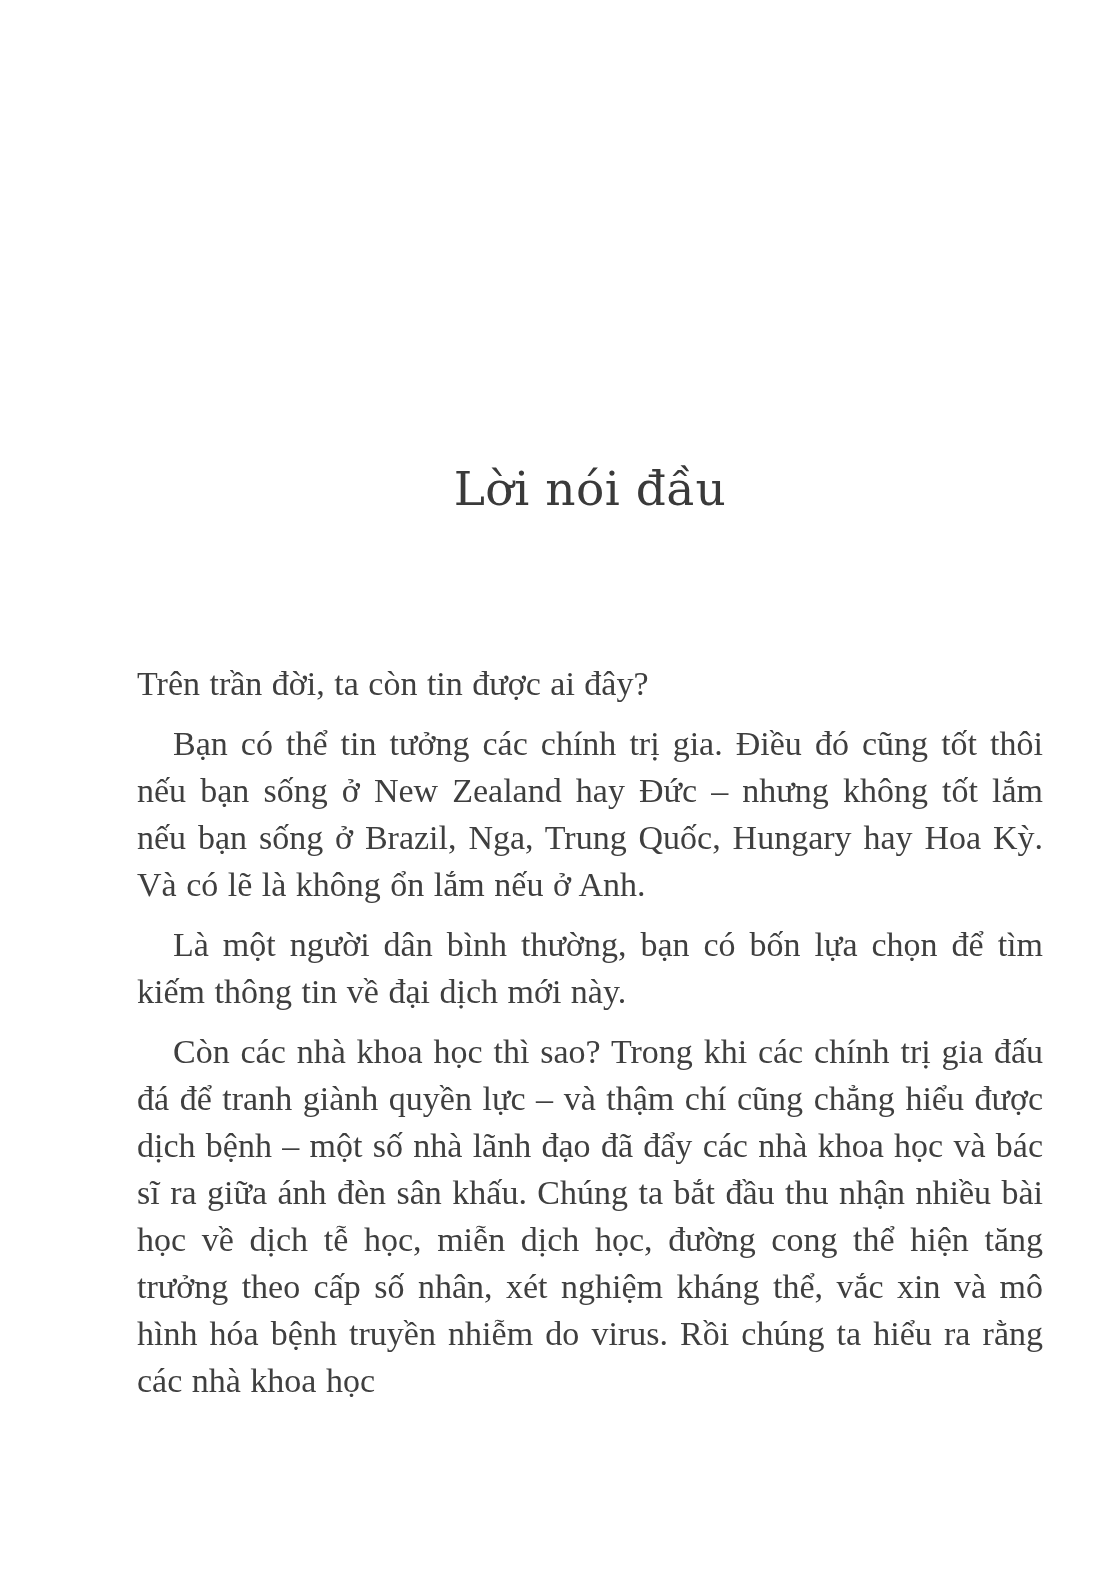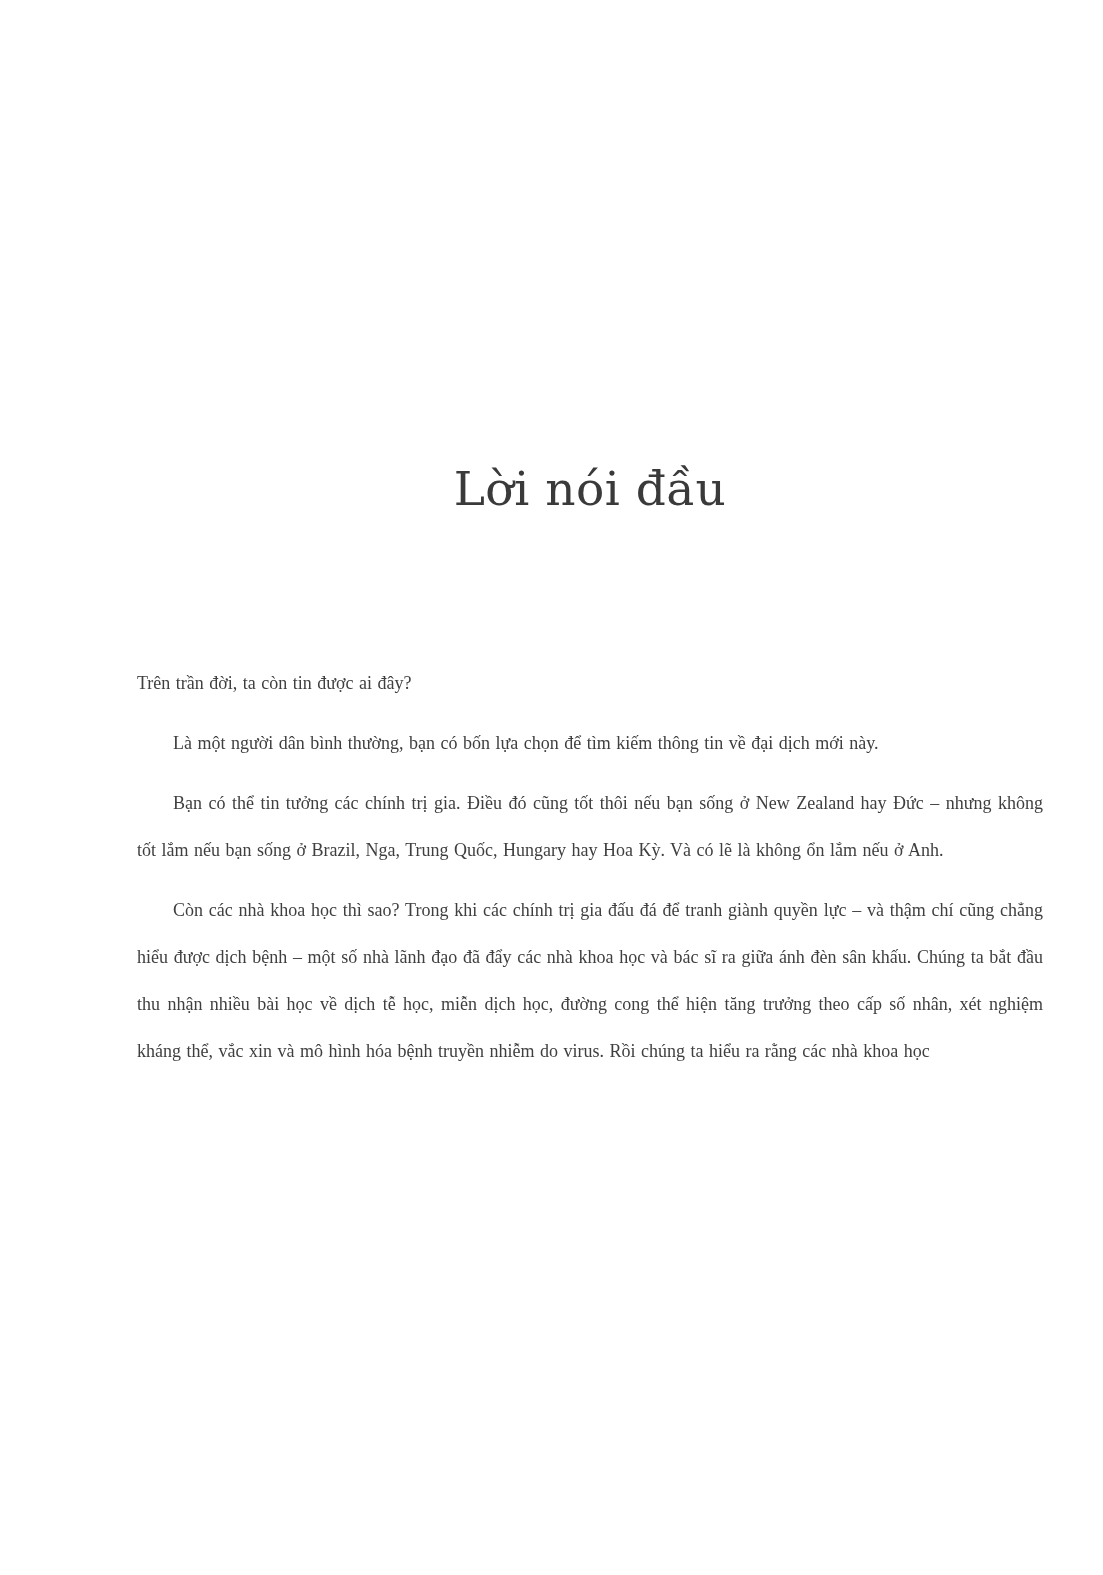--- a/index.html
+++ b/index.html
@@ -25,37 +25,37 @@
     font-family: "DejaVu Serif", "Liberation Serif", serif;
     font-weight: 400;
     font-size: 47px;
     line-height: 58px;
     text-align: center;
     color: #3a3a3a;
     margin: 0 0 142px 0;
     letter-spacing: 0.5px;
   }
   .body-text p {
-    font-size: 18px;
+    font-size: 34px;
     line-height: 47px;
     text-align: justify;
     text-indent: 36px;
     margin: 0 0 13px 0;
     color: #3f3f3f;
     word-spacing: 1px;
   }
   .body-text p.first {
     text-indent: 0;
   }
 </style>
 </head>
 <body>
 
 <div class="page">
   <h1 class="chapter-title">Lời nói đầu</h1>
 
   <div class="body-text">
     <p class="first">Trên trần đời, ta còn tin được ai đây?</p>
+    <p>Bạn có thể tin tưởng các chính trị gia. Điều đó cũng tốt thôi nếu bạn sống ở New Zealand hay Đức – nhưng không tốt lắm nếu bạn sống ở Brazil, Nga, Trung Quốc, Hungary hay Hoa Kỳ. Và có lẽ là không ổn lắm nếu ở Anh.</p>
     <p>Là một người dân bình thường, bạn có bốn lựa chọn để tìm kiếm thông tin về đại dịch mới này.</p>
-    <p>Bạn có thể tin tưởng các chính trị gia. Điều đó cũng tốt thôi nếu bạn sống ở New Zealand hay Đức – nhưng không tốt lắm nếu bạn sống ở Brazil, Nga, Trung Quốc, Hungary hay Hoa Kỳ. Và có lẽ là không ổn lắm nếu ở Anh.</p>
     <p>Còn các nhà khoa học thì sao? Trong khi các chính trị gia đấu đá để tranh giành quyền lực – và thậm chí cũng chẳng hiểu được dịch bệnh – một số nhà lãnh đạo đã đẩy các nhà khoa học và bác sĩ ra giữa ánh đèn sân khấu. Chúng ta bắt đầu thu nhận nhiều bài học về dịch tễ học, miễn dịch học, đường cong thể hiện tăng trưởng theo cấp số nhân, xét nghiệm kháng thể, vắc xin và mô hình hóa bệnh truyền nhiễm do virus. Rồi chúng ta hiểu ra rằng các nhà khoa học</p>
   </div>
 </div>
 
 </body></html>

